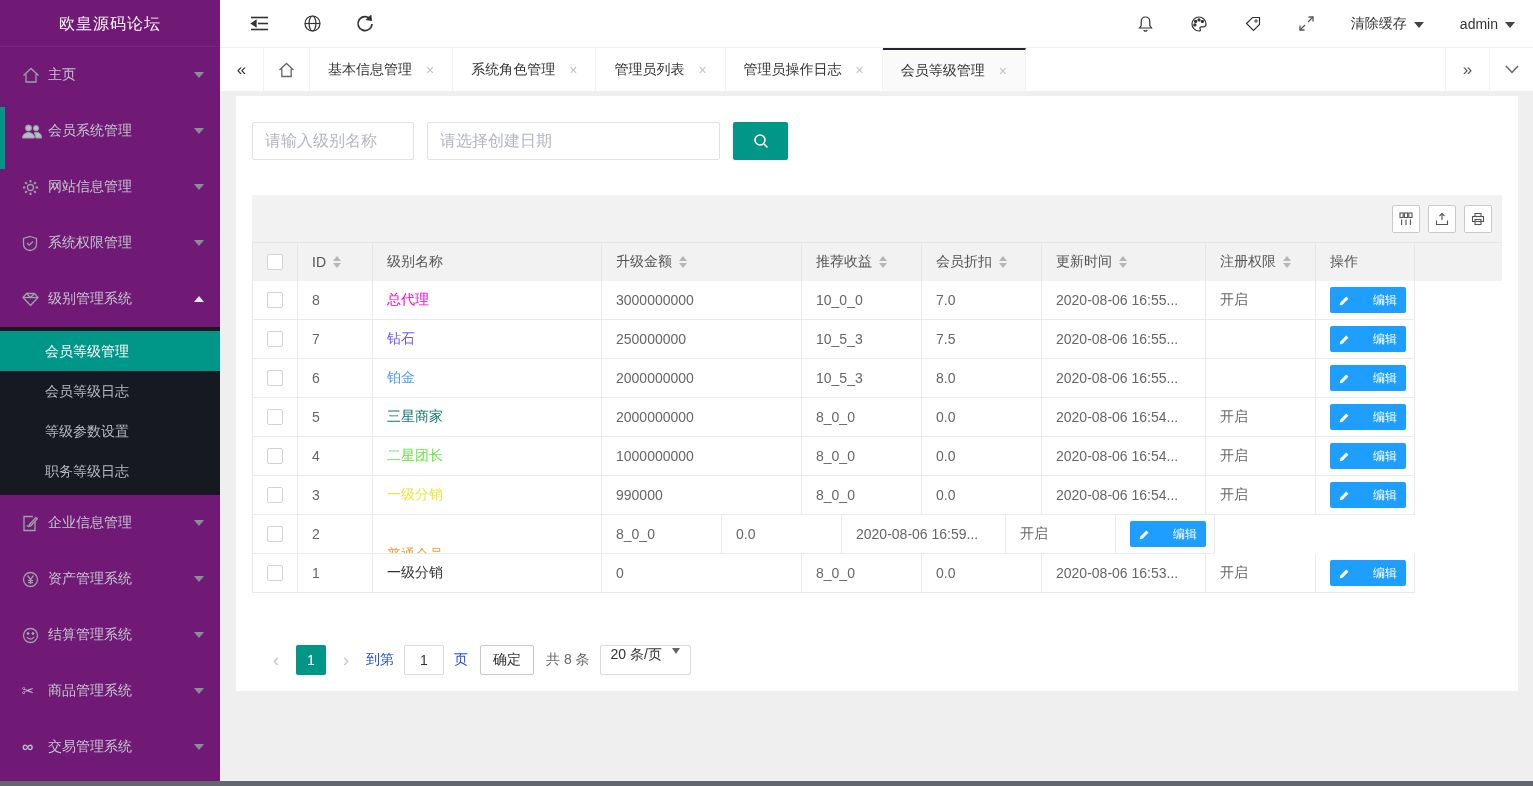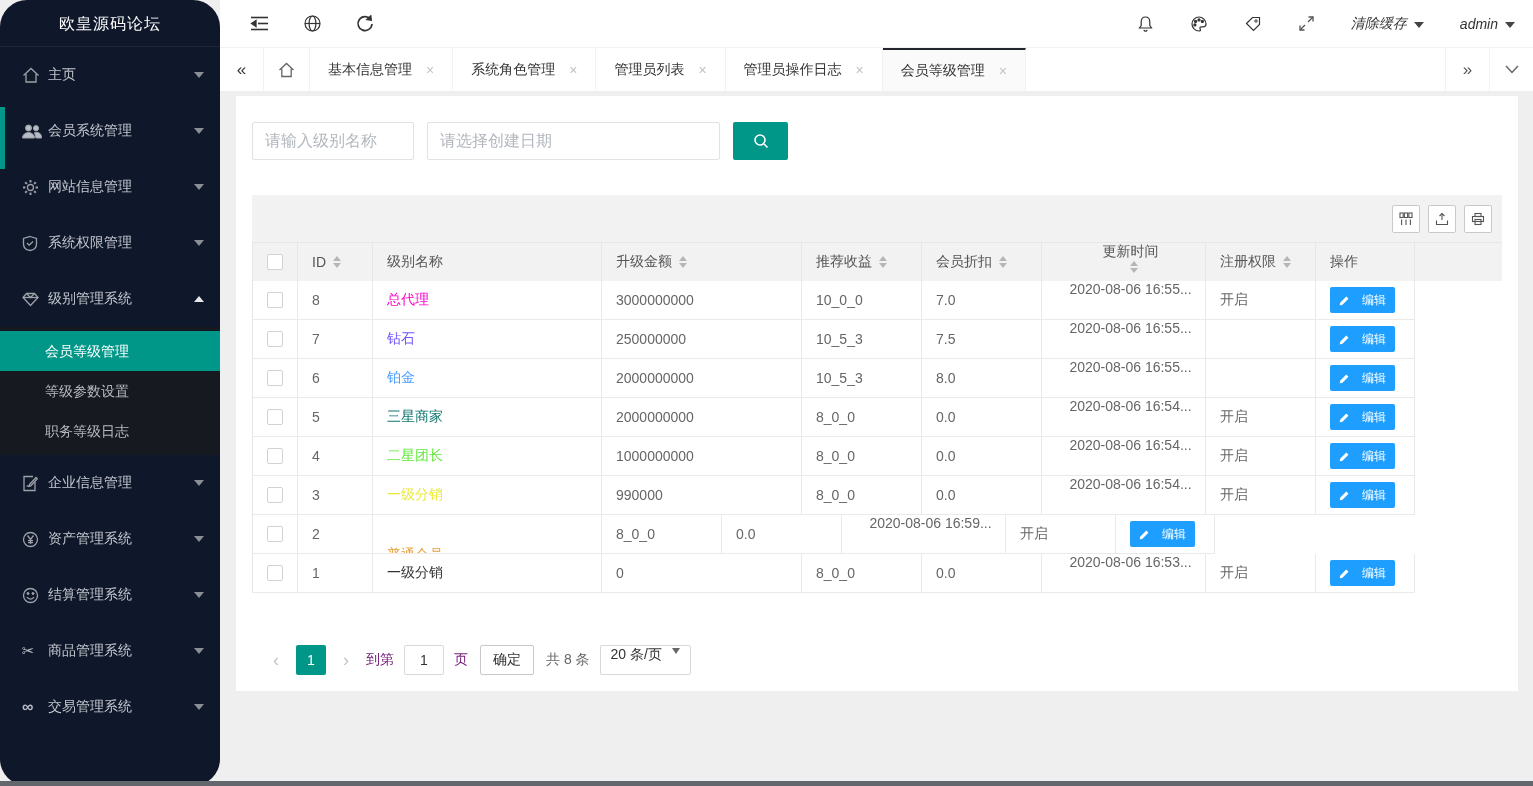--- a/index.html
+++ b/index.html
@@ -1,21 +1,21 @@
 <!DOCTYPE html>
 <html><head>
 <meta charset="utf-8">
 <style>
   * { margin:0; padding:0; box-sizing:border-box; }
   html,body { width:1533px; height:786px; }
   body { font-family:"Liberation Sans","DejaVu Sans",sans-serif; font-size:14px; color:#333;
          background:#efeff0; overflow:hidden; position:relative; }
 
   
-  .sidebar { position:absolute; left:0; top:0; width:220px; height:786px; background:#0f172a; z-index:20;border-radius:27px; }
+  .sidebar { position:absolute; left:0; top:0; width:220px; height:786px; background:#701a75; z-index:20; }
   .logo { height:47px; line-height:47px; text-align:center; color:#fff; font-size:16px;
           border-bottom:1px solid rgba(255,255,255,.06); letter-spacing:1px; }
   .menu-item { position:relative; height:56px; display:flex; align-items:center;
                padding:0 16px 0 22px; color:#c2c6cd; cursor:pointer; }
   .menu-item.has-accent::before { content:""; position:absolute; left:0; top:4px; bottom:-10px;
                width:5px; background:#009688; }
   .mi-icon { width:26px; display:inline-flex; align-items:center; color:#9da1a8; font-size:15px; }
   .mi-icon svg { stroke:#9da1a8; }
   .mi-label { flex:1; font-size:14px; }
   .mi-caret { width:0; height:0; border-left:5px solid transparent; border-right:5px solid transparent; }
@@ -23,21 +23,21 @@
   .mi-caret.up   { border-bottom:6px solid #e6e8ea; }
   .submenu { background:#16191f; padding:4px 0; }
   .submenu-item { height:40px; line-height:40px; padding-left:45px; color:#b6bac1;
                   font-size:14px; cursor:pointer; }
   .submenu-item.active { background:#009688; color:#fff; }
 
   
   .header { position:absolute; left:220px; top:0; width:1313px; height:47px; background:#fff;
             display:flex; align-items:center; z-index:10; }
   .hdr-left { display:flex; align-items:center; gap:34px; padding-left:30px; }
-  .hdr-right { margin-left:auto; display:flex; align-items:center; gap:36px; padding-right:18px;font-style:italic; }
+  .hdr-right { margin-left:auto; display:flex; align-items:center; gap:36px; padding-right:18px; }
   .hicon { display:inline-flex; align-items:center; justify-content:center; cursor:pointer; }
   .hicon svg { stroke:#333; fill:none; stroke-width:1.3; }
   .hdr-drop { display:flex; align-items:center; gap:7px; cursor:pointer; color:#333; font-size:14px; }
   .drop-caret { width:0; height:0; border-left:5px solid transparent; border-right:5px solid transparent;
                 border-top:6px solid #444; margin-top:2px; }
 
   
   .tabbar { position:absolute; left:220px; top:47px; width:1313px; height:44px; background:#fff;
             border-top:1px solid #f2f2f2; display:flex; align-items:stretch; z-index:10; }
   .tab-nav { width:44px; display:flex; align-items:center; justify-content:center; color:#333;
@@ -76,38 +76,38 @@
   .tr, .thead { display:flex; }
   .th { background:#f2f2f2; height:38px; display:flex; align-items:center; padding-left:14px;
         color:#555; font-size:14px; border-right:1px solid #e6e6e6; }
   .th.col-fill { border-right:none; }
   .td { height:39px; display:flex; align-items:center; padding-left:14px; color:#666;
         font-size:14px; border-right:1px solid #eaeaea; border-bottom:1px solid #eaeaea;
         background:#fff; overflow:hidden; white-space:nowrap; }
   .td.col-fill { border-right:none; border-bottom:none; }
   .col-check { width:46px; border-left:1px solid #e6e6e6; justify-content:center; padding-left:0; }
   .col0 { width:75px; } .col1 { width:229px; } .col2 { width:200px; } .col3 { width:120px; }
-  .col4 { width:120px; } .col5 { width:164px;flex-direction:column; } .col6 { width:110px; } .col7 { width:99px; }
+  .col4 { width:120px; } .col5 { width:164px; } .col6 { width:110px; } .col7 { width:99px; }
   .col-fill { flex:1; }
   .checkbox { width:16px; height:16px; border:1px solid #d2d2d2; border-radius:2px; background:#fff;
               cursor:pointer; }
   .sort { display:inline-flex; flex-direction:column; margin-left:7px; gap:2px; cursor:pointer; }
   .sort i { width:0; height:0; border-left:4px solid transparent; border-right:4px solid transparent; }
   .sort .up { border-bottom:5px solid #b6b6b6; }
   .sort .dn { border-top:5px solid #b6b6b6; }
   .edit-btn { height:26px; padding:0 9px; background:#1e9fff; color:#fff; border:none; border-radius:2px;
-              font-size:12px; display:flex; align-items:center; gap:12px; cursor:pointer; font-family:inherit; }
+              font-size:12px; display:flex; align-items:center; gap:23px; cursor:pointer; font-family:inherit; }
 
   .pagination { margin-top:52px; display:flex; align-items:center; padding-left:10px; gap:0;
                 color:#666; font-size:14px; }
   .pg-arrow { width:28px; height:30px; display:flex; align-items:center; justify-content:center;
               color:#c4c4c4; font-size:18px; cursor:pointer; }
   .pg-current { width:30px; height:30px; background:#009688; color:#fff; display:flex;
                 align-items:center; justify-content:center; border-radius:2px; margin:0 6px; cursor:default; }
-  .pg-text { margin:0 6px; color:#701a75; }
+  .pg-text { margin:0 6px; color:#1d4ed8; }
   .pg-total { margin:0 10px 0 6px; color:#666; }
   .pg-input { width:40px; height:30px; border:1px solid #d9d9d9; border-radius:2px; text-align:center;
               font-size:14px; color:#333; outline:none; margin:0 4px; font-family:inherit; }
   .pg-confirm { height:30px; padding:0 12px; background:#fff; border:1px solid #c9c9c9; border-radius:2px;
                 font-size:14px; color:#333; cursor:pointer; margin:0 6px; font-family:inherit; }
   .pg-size { height:30px; border:1px solid #d9d9d9; border-radius:2px; display:flex; 
              gap:10px; padding:0 10px; cursor:pointer; color:#333; }
   .pg-size .drop-caret { border-top-color:#666; border-left-width:4px; border-right-width:4px; }
 
   .bottom-bar { position:absolute; left:0; bottom:0; width:1533px; height:5px; background:#63666c; z-index:40; }
@@ -185,20 +185,21 @@
               <polyline points="4.5,1.5 8.5,5.5 12.5,1.5"></polyline>
               <line x1="1" y1="5.5" x2="16" y2="5.5"></line>
             </g>
           </svg>
         </span>
         <span class="mi-label">级别管理系统</span>
         <span class="mi-caret up"></span>
       </div>
       <div class="submenu">
         <div class="submenu-item active"><span>会员等级管理</span></div>
+        <div class="submenu-item"><span>会员等级日志</span></div>
         <div class="submenu-item"><span>等级参数设置</span></div>
         <div class="submenu-item"><span>职务等级日志</span></div>
       </div>
       <div class="menu-item">
         <span class="mi-icon">
           <svg width="16" height="17" viewBox="0 0 16 17">
             <g stroke="#9da1a8" stroke-width="1.3" fill="none">
               <polyline points="11,1.5 2,1.5 2,15.5 13,15.5 13,7"></polyline>
               <line x1="4.5" y1="11" x2="8" y2="11"></line>
               <path d="M7.5 9.5 L14 2.5 L15.3 3.8 L8.8 10.8 L7 11.3 Z"></path>

